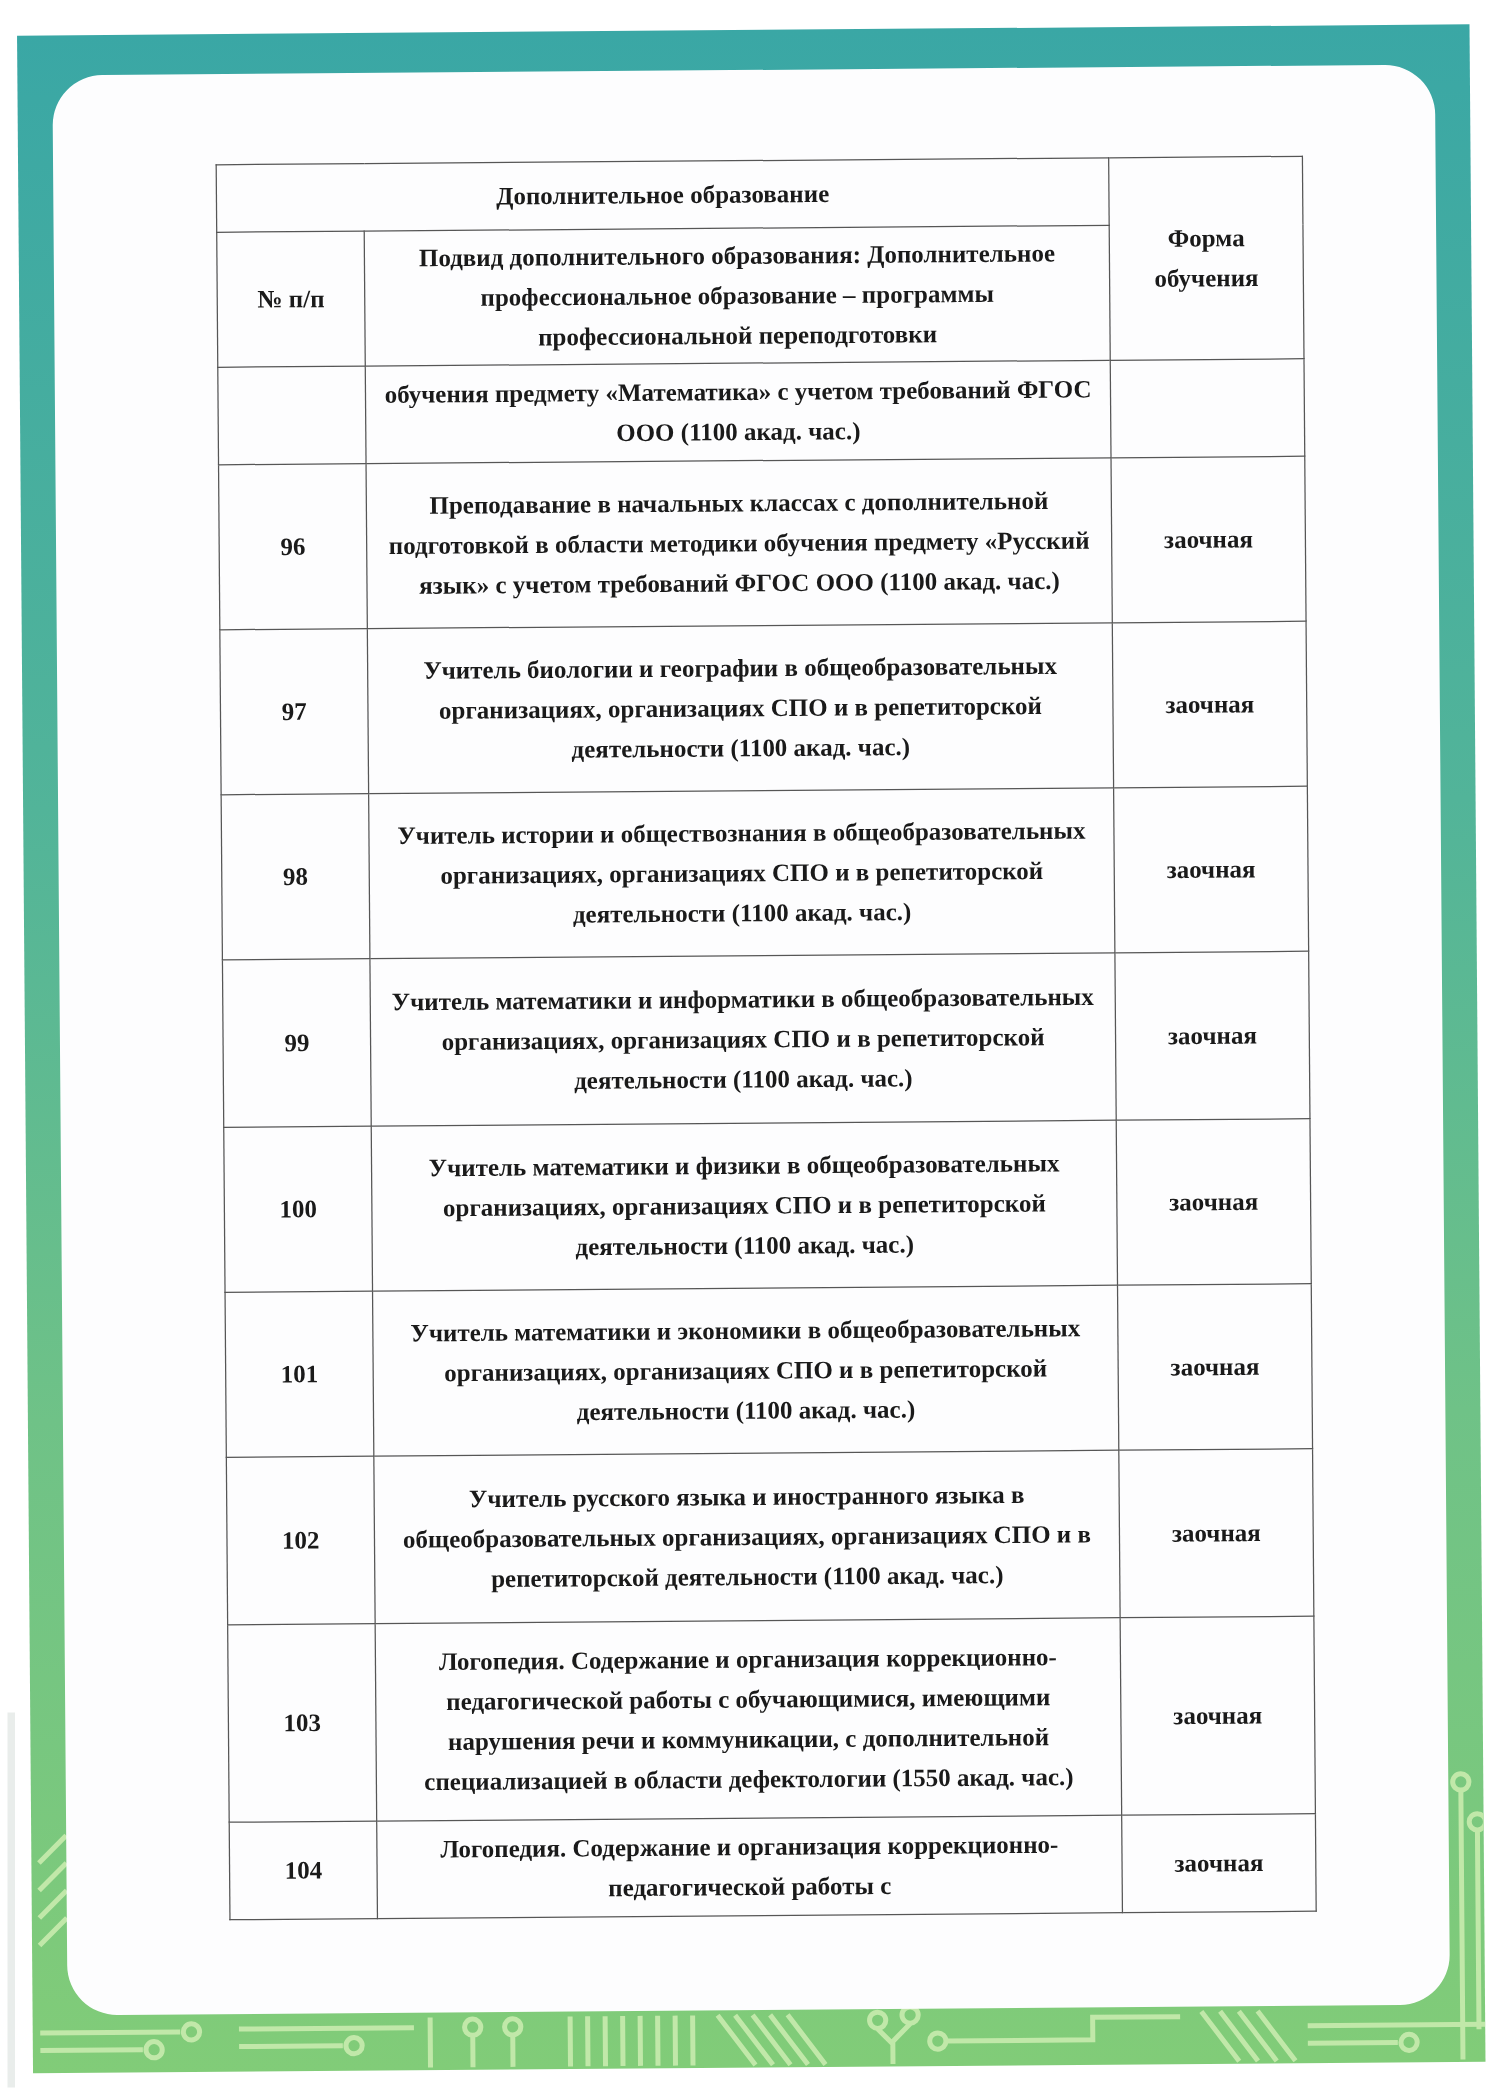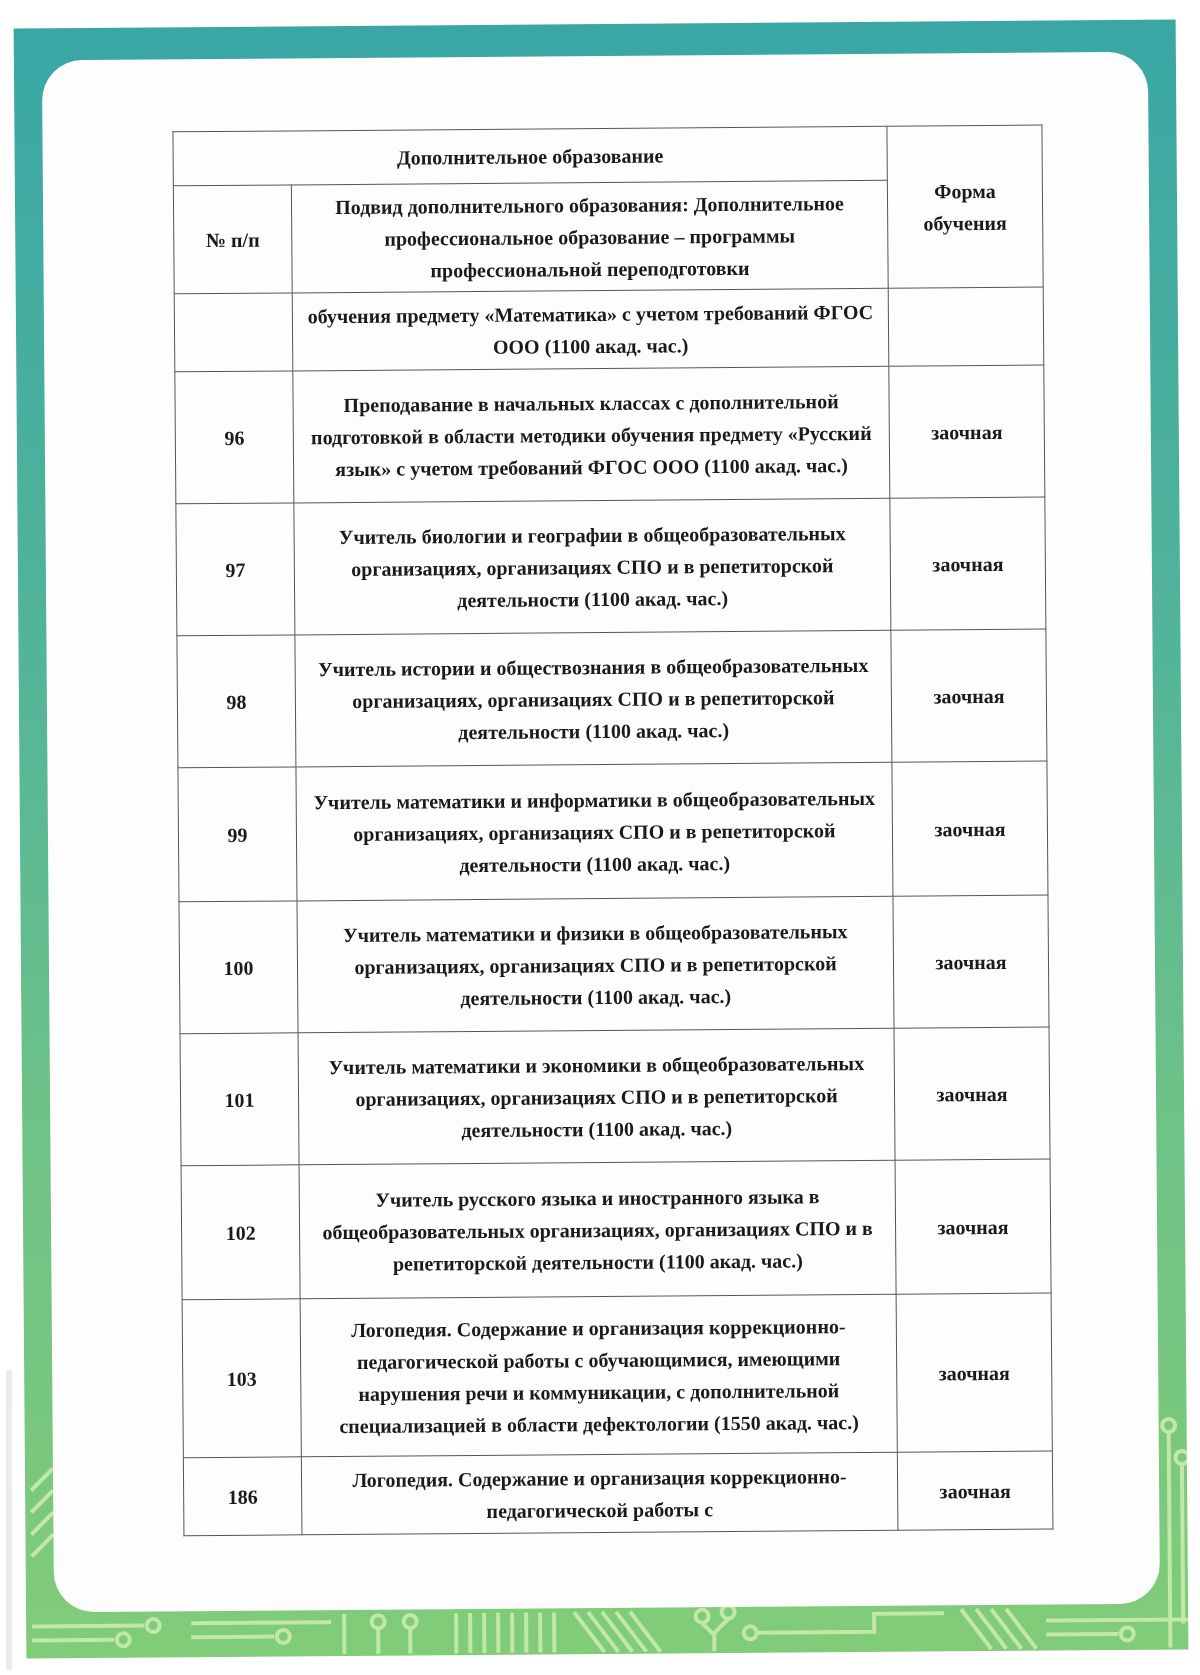--- a/index.html
+++ b/index.html
@@ -129,21 +129,21 @@
       <td class="num">102</td>
       <td class="prog">Учитель русского языка и иностранного языка в общеобразовательных организациях, организациях СПО и в репетиторской деятельности (1100 акад. час.)</td>
       <td class="form">заочная</td>
     </tr>
         <tr>
       <td class="num">103</td>
       <td class="prog">Логопедия. Содержание и организация коррекционно-педагогической работы с обучающимися, имеющими нарушения речи и коммуникации, с дополнительной специализацией в области дефектологии (1550 акад. час.)</td>
       <td class="form">заочная</td>
     </tr>
         <tr>
-      <td class="num">186</td>
+      <td class="num">104</td>
       <td class="prog">Логопедия. Содержание и организация коррекционно-педагогической работы с</td>
       <td class="form">заочная</td>
     </tr>
       </tbody>
   </table>
 
 </div>
 
 <div class="edge-artifact"></div>
 

